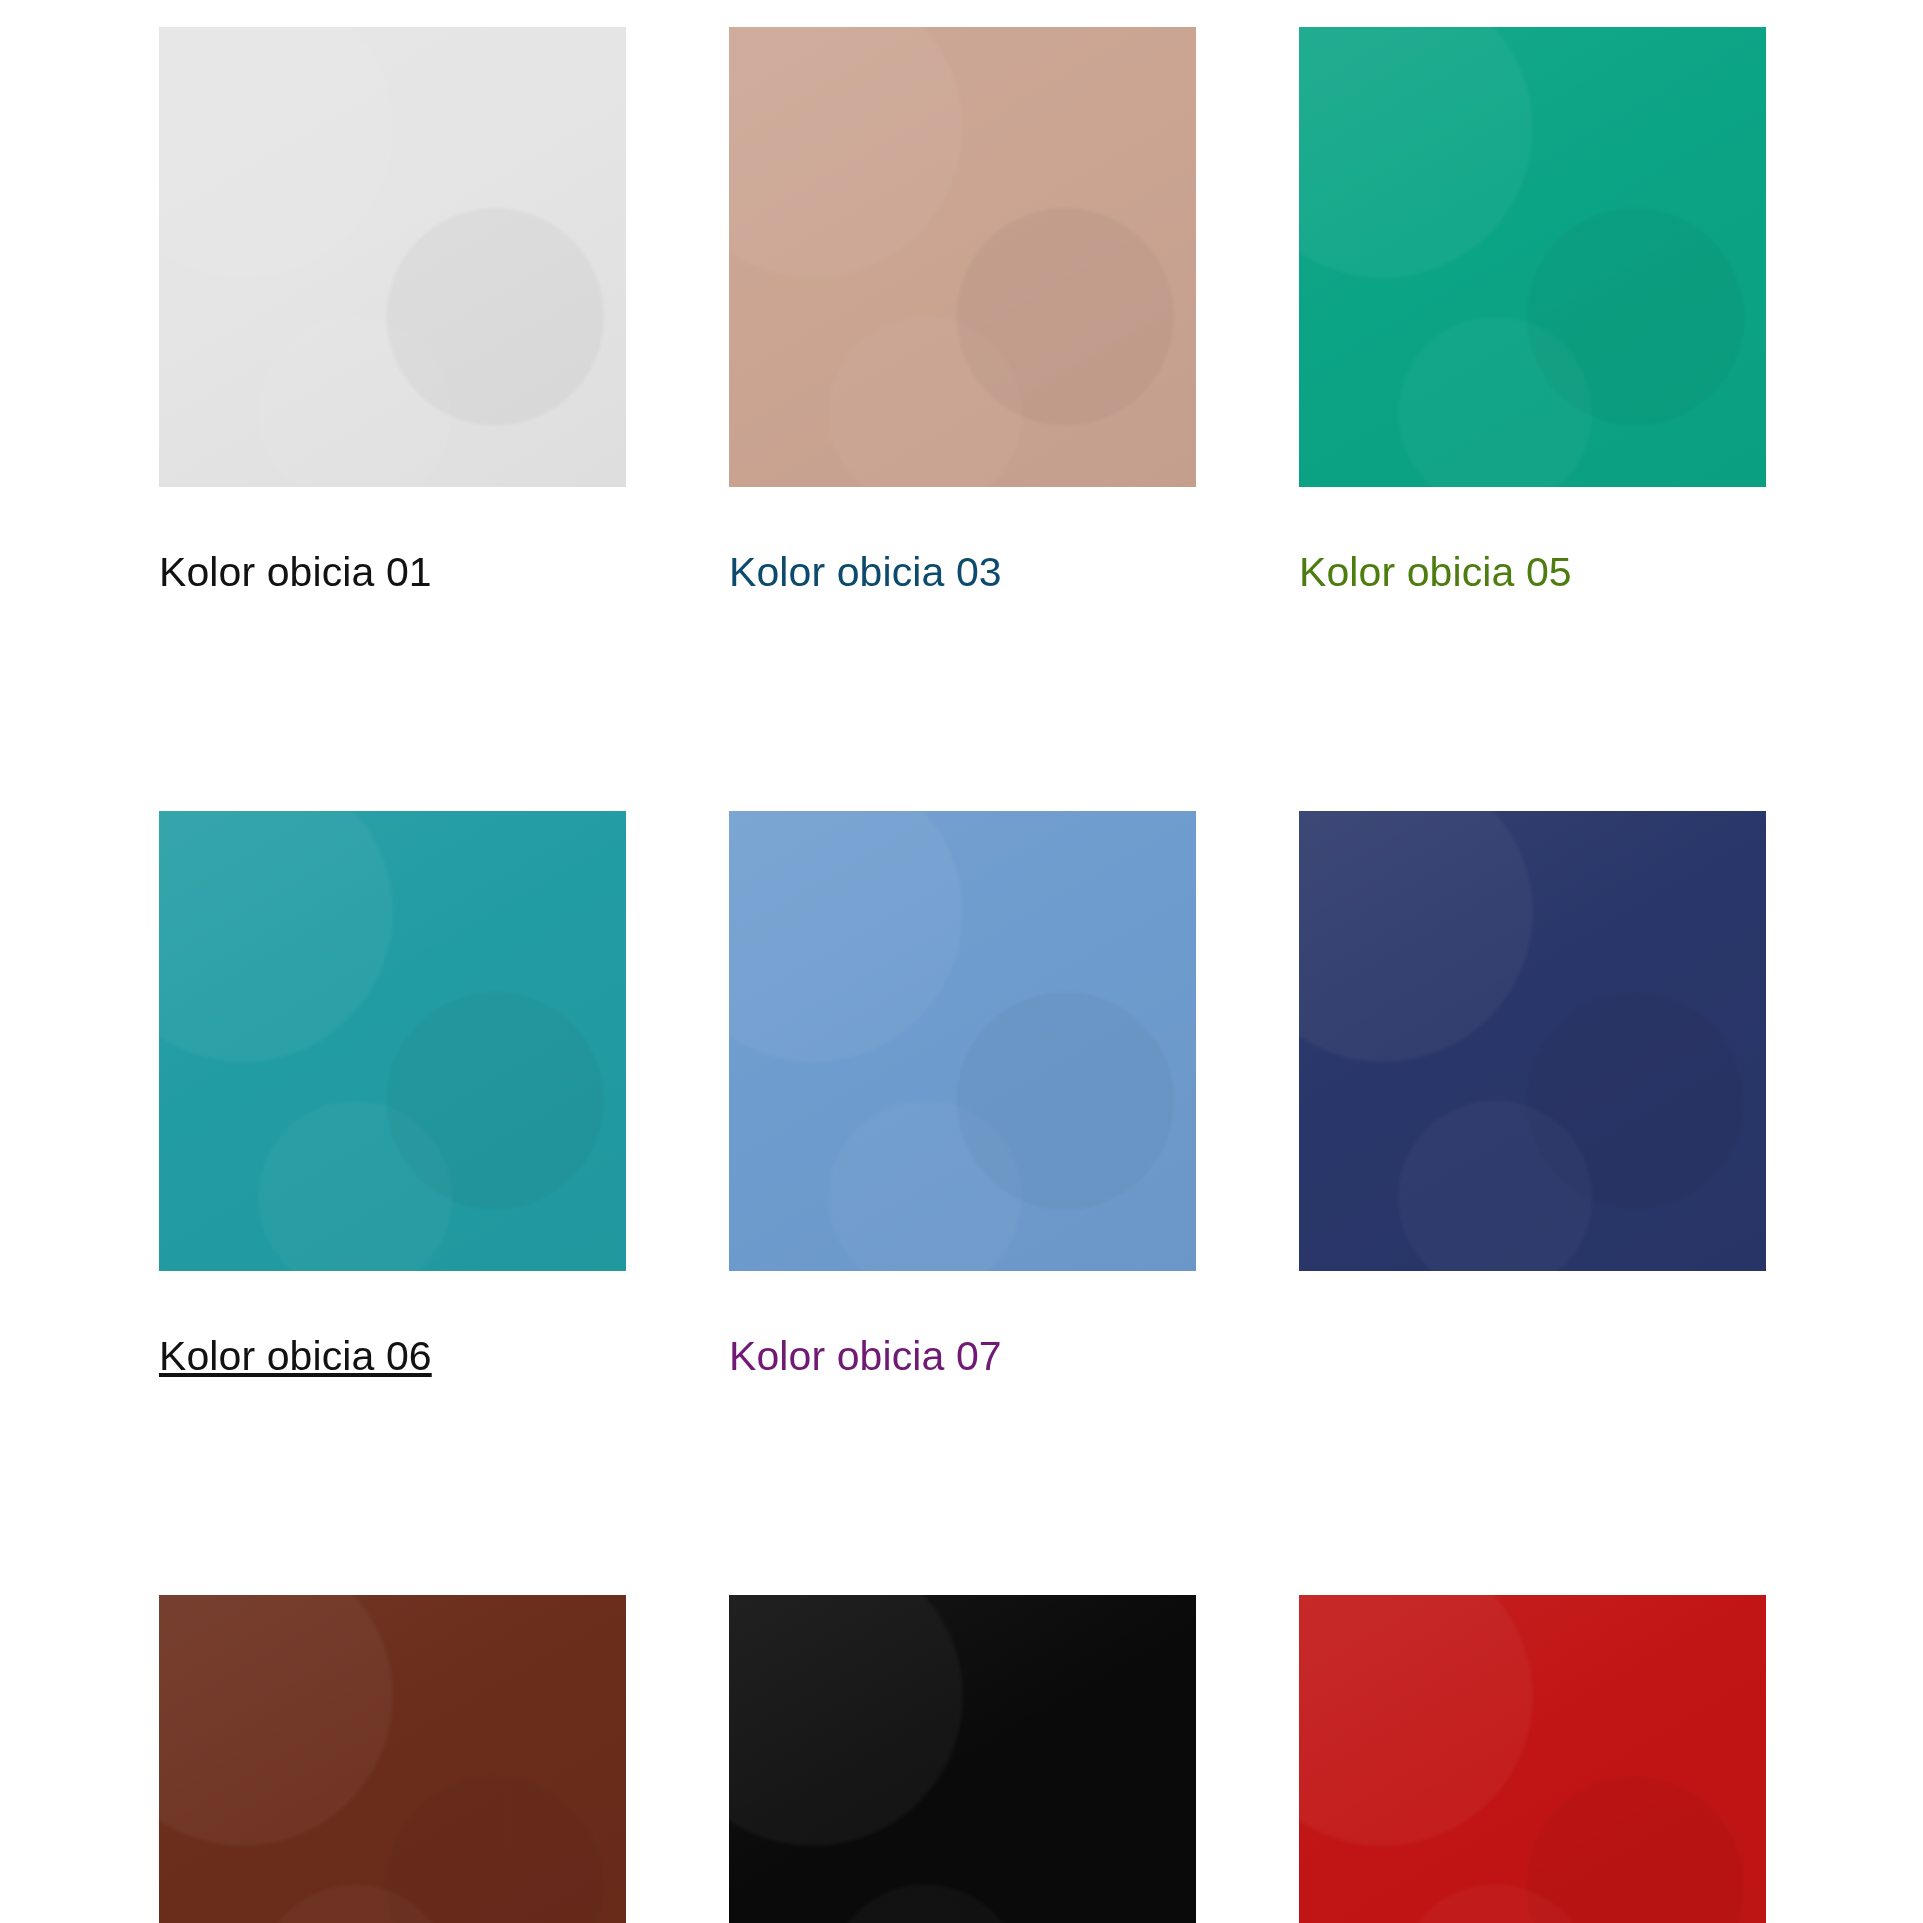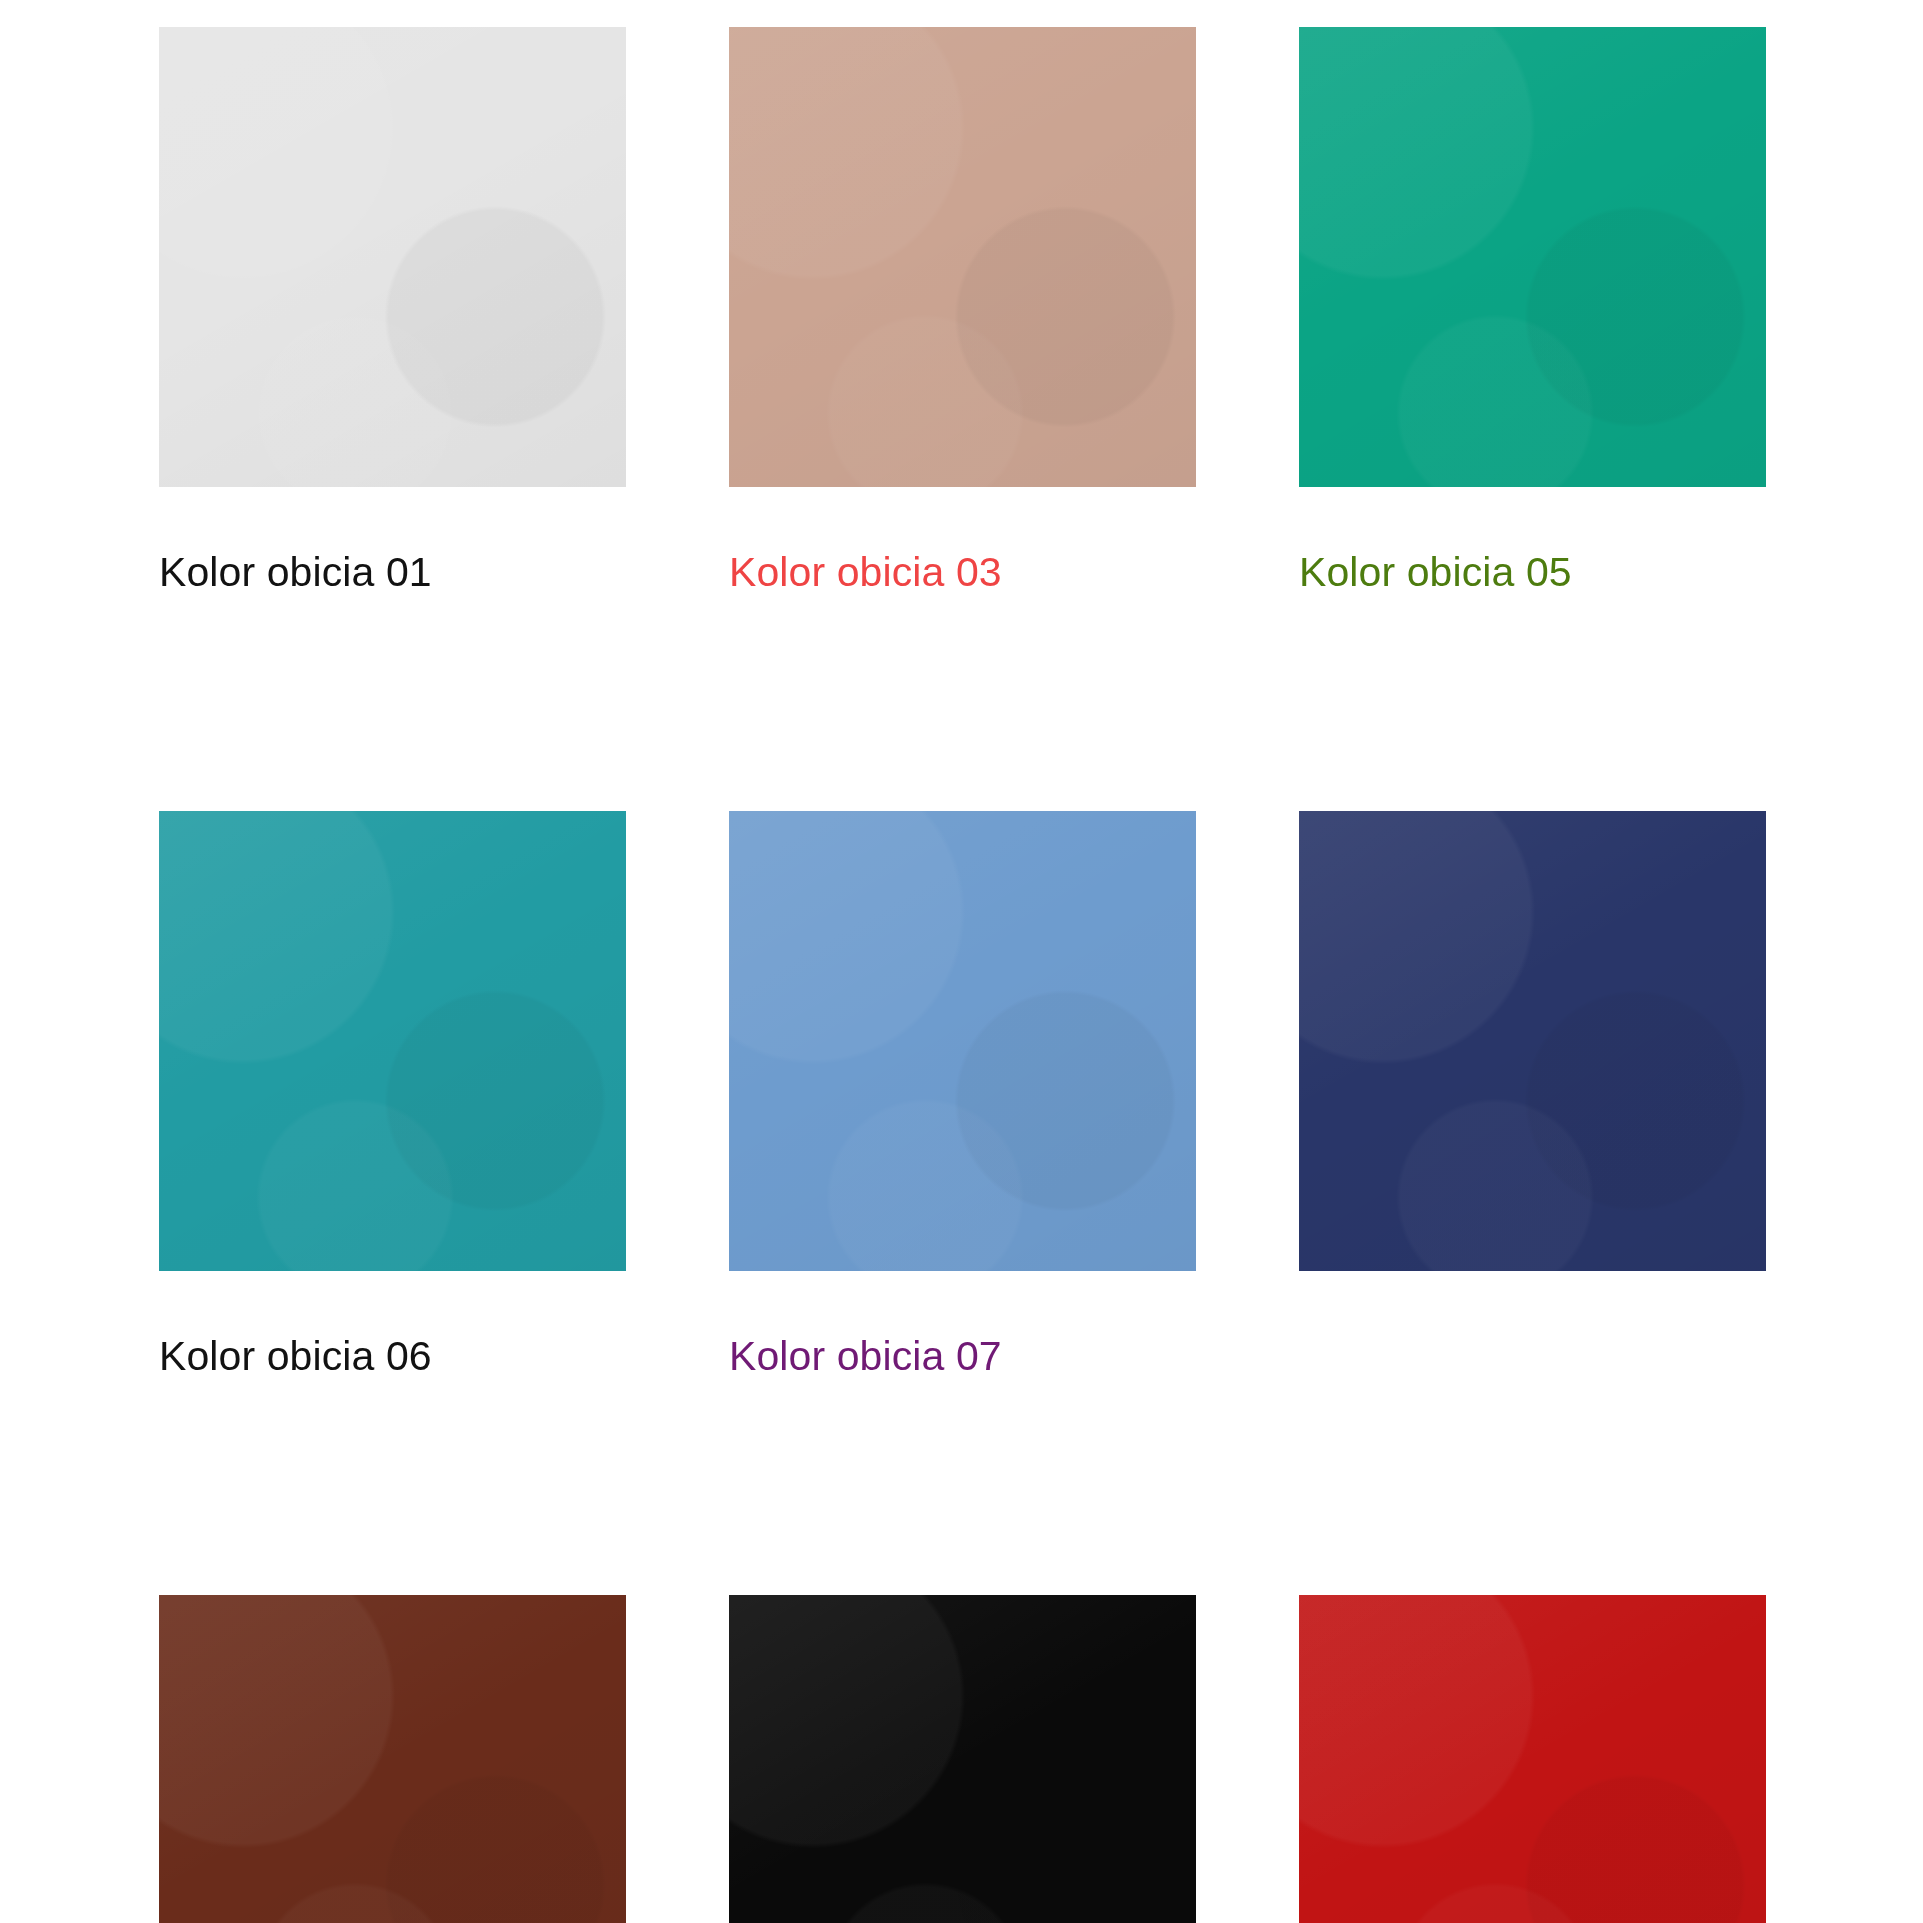--- a/index.html
+++ b/index.html
@@ -75,31 +75,31 @@
 <div class="swatch-board">
   <div class="swatch-grid">
 
     <div class="swatch-cell">
       <span class="swatch-chip" style="background-color: rgb(229, 229, 229);"></span>
       <div class="swatch-label" style="color: rgb(18, 18, 18);">Kolor obicia 01</div>
     </div>
 
     <div class="swatch-cell">
       <span class="swatch-chip" style="background-color: rgb(203, 164, 146);"></span>
-      <div class="swatch-label" style="color: #ef4444;">Kolor obicia 03</div>
+      <div class="swatch-label" style="color: #0c4a6e;">Kolor obicia 03</div>
     </div>
 
     <div class="swatch-cell">
       <span class="swatch-chip" style="background-color: rgb(11, 164, 133);"></span>
       <div class="swatch-label" style="color: #4d7c0f;">Kolor obicia 05</div>
     </div>
 
     <div class="swatch-cell">
       <span class="swatch-chip" style="background-color: rgb(34, 156, 163);"></span>
-      <div class="swatch-label" style="color: rgb(18, 18, 18);">Kolor obicia 06</div>
+      <div class="swatch-label" style="color: rgb(18, 18, 18); text-decoration: underline;">Kolor obicia 06</div>
     </div>
 
     <div class="swatch-cell">
       <span class="swatch-chip" style="background-color: rgb(110, 156, 206);"></span>
       <div class="swatch-label" style="color: #701a75;">Kolor obicia 07</div>
     </div>
 
     <div class="swatch-cell">
       <span class="swatch-chip" style="background-color: rgb(41, 54, 105);"></span>
     </div>

